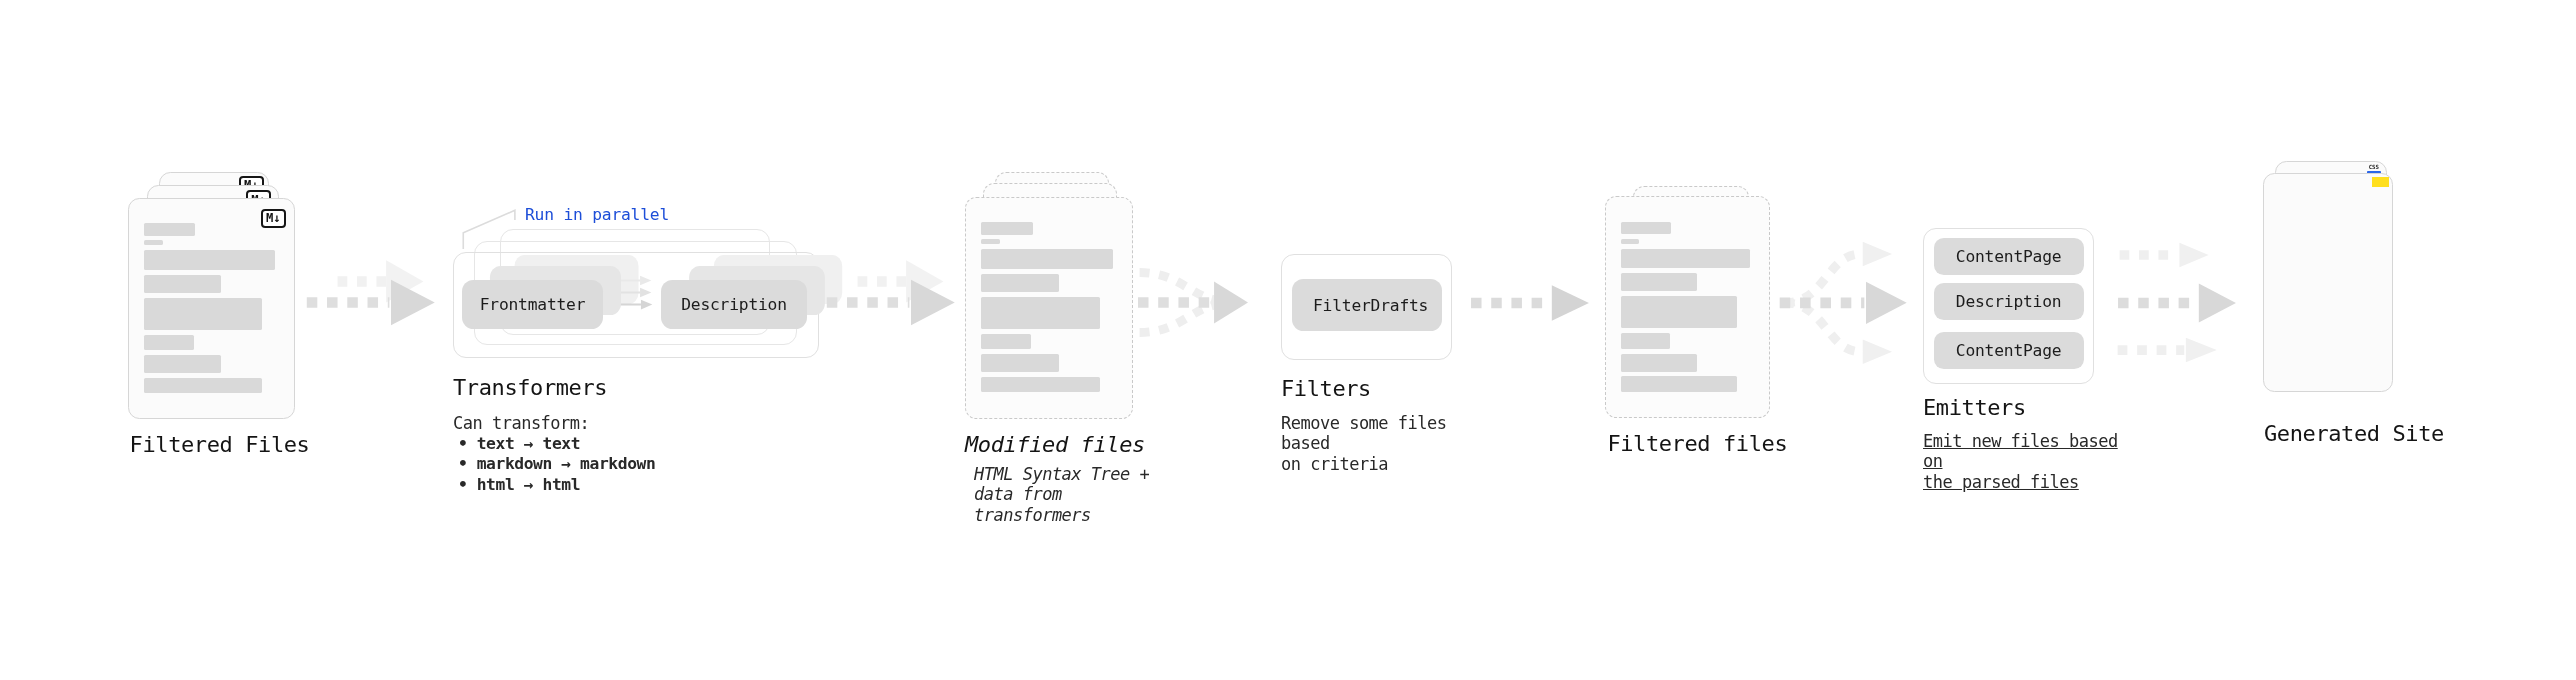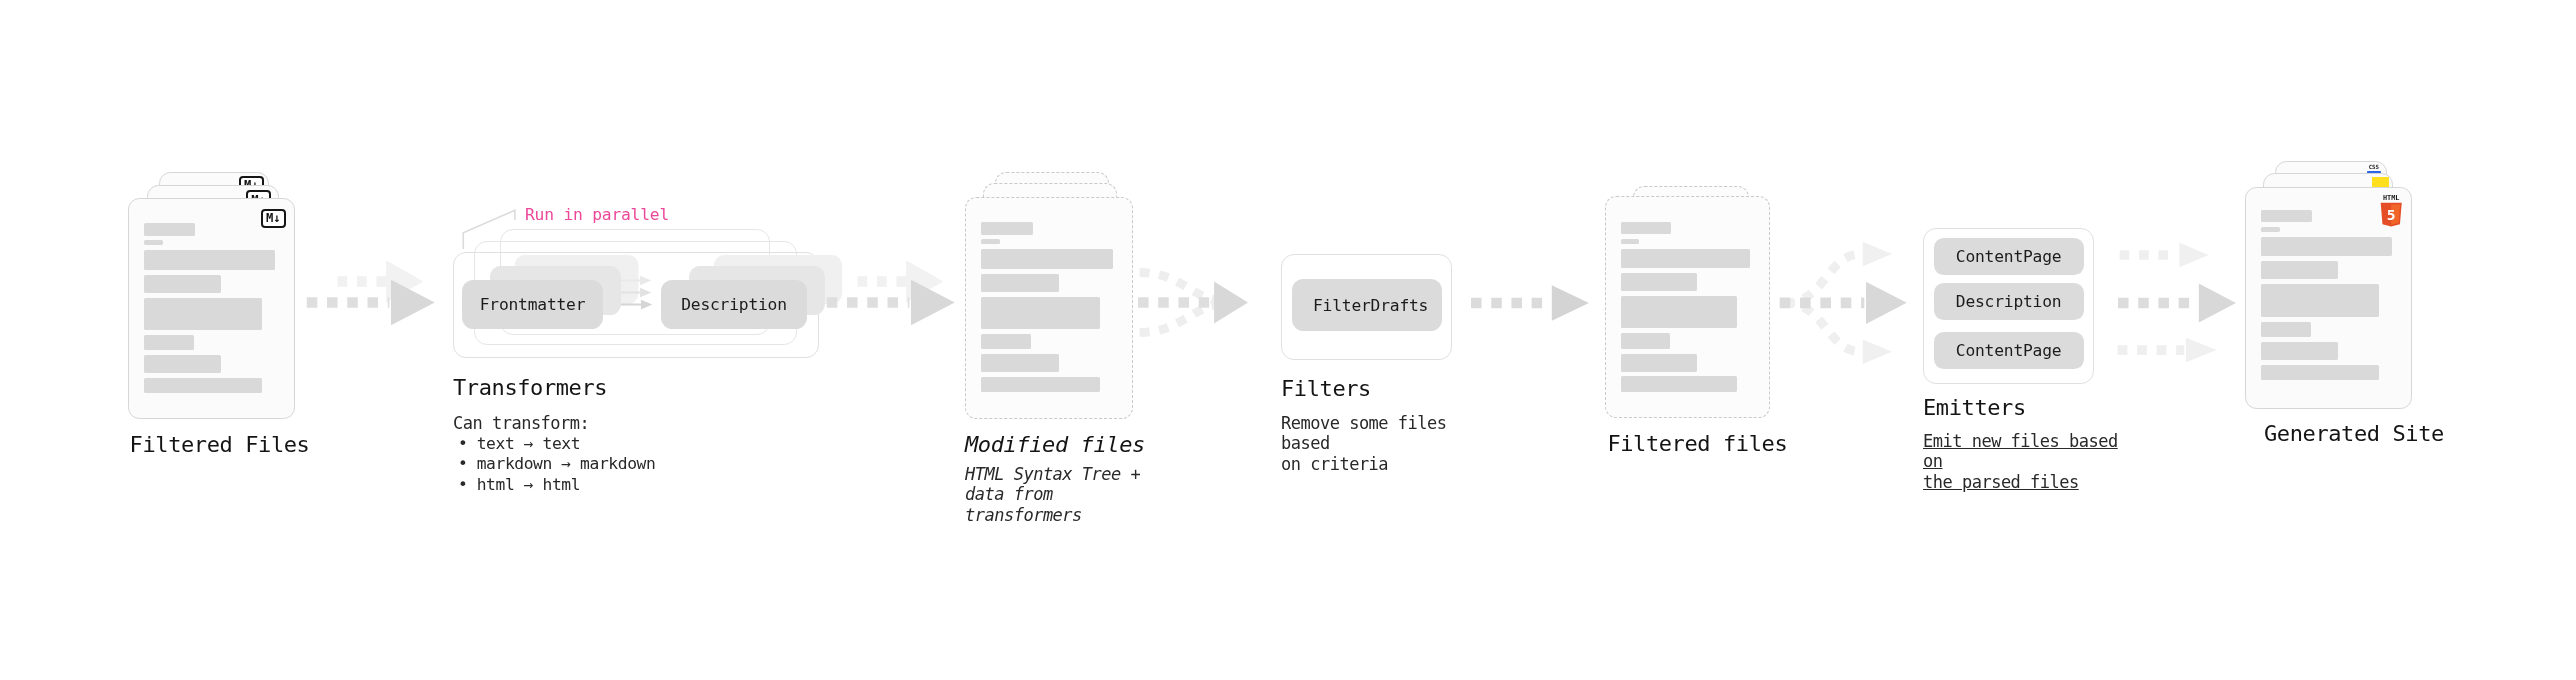--- a/index.html
+++ b/index.html
@@ -48,23 +48,23 @@
   .pill-stack::after{
     content:"";position:absolute;inset:0;border-radius:11.4px;background:#f0f0f0;
     transform:translate(44px,-25px) scaleX(.88);z-index:0;
   }
   .pill-stack .pill{position:absolute;inset:0;z-index:2;}
 
   
   .node-label{position:absolute;font-size:22px;font-weight:500;color:#141414;letter-spacing:-0.4px;white-space:nowrap;}
   .node-caption{position:absolute;font-size:17px;color:#292929;line-height:20.3px;letter-spacing:-0.5px;white-space:pre-line;}
   .caption-title{position:absolute;font-size:17px;color:#292929;letter-spacing:-0.5px;white-space:nowrap;}
-  .bullet-list{position:absolute;font-size:16.3px;color:#292929;line-height:20.3px;letter-spacing:-0.4px;}
+  .bullet-list{position:absolute;font-size:16.3px;color:#292929;line-height:20.3px;letter-spacing:-0.4px;font-weight:bold;}
   .bullet-list div{white-space:nowrap;}
-  .annotation{position:absolute;font-size:16.3px;color:#ec4899;letter-spacing:-0.2px;white-space:nowrap;}
+  .annotation{position:absolute;font-size:16.3px;color:#1d4ed8;letter-spacing:-0.2px;white-space:nowrap;}
 
   svg{display:block;}
   svg text{font-family:"DejaVu Sans Mono","Liberation Mono",monospace;}
 </style>
 </head>
 <body>
 
 <div class="stage">
 
   <div class="group" style="left:128px;top:161px;width:203px;height:341px;">
@@ -165,21 +165,21 @@
           <div class="bar" style="width: 14%; height: 4.9px;"></div>
           <div class="bar" style="width: 97%; height: 19.5px;"></div>
           <div class="bar" style="width: 57%; height: 18px;"></div>
           <div class="bar" style="width: 87%; height: 32.5px;"></div>
           <div class="bar" style="width: 37%; height: 15.4px;"></div>
           <div class="bar" style="width: 57%; height: 18px;"></div>
           <div class="bar" style="width: 87%; height: 15.4px;"></div>
         </div>
     </div>
     <div class="node-label" style="left:0;top:265px;">Modified files</div>
-    <div class="node-caption" style="left:0;top:297px;">HTML Syntax Tree +
+    <div class="node-caption" style="left:9px;top:297px;">HTML Syntax Tree +
 data from transformers</div>
   </div>
 
   <div class="abs" style="left:1136px;top:258px;">
     <svg width="114" height="89" viewBox="0 0 140 110">
       <path d="M4,18 C52,18 66,46 98,52" stroke="#eeeeee" stroke-width="11" fill="none" stroke-dasharray="12 12"></path>
       <path d="M4,92 C52,92 66,64 98,58" stroke="#eeeeee" stroke-width="11" fill="none" stroke-dasharray="12 12"></path>
       <line x1="2" y1="55" x2="94" y2="55" stroke="#dedede" stroke-width="13" stroke-dasharray="13 12"></line>
       <polygon points="96,29 138,55 96,81" fill="#d8d8d8"></polygon>
     </svg>
@@ -260,37 +260,17 @@
   <div class="group" style="left:2245px;top:161px;width:228px;height:349px;">
     <div class="doc" style="left:30px;top:0;width:112px;height:218px;">
       <div class="css-badge">
         <span class="css-txt">CSS</span>
         <div class="css-bar"></div>
       </div>
     </div>
     <div class="doc" style="left:18px;top:12.2px;width:130px;height:219px;">
       <div class="js-badge"></div>
     </div>
-    <div class="doc" style="left:0;top:26px;width:167px;height:222px;">
-      <div class="abs" style="top:4.9px;right:8.1px;">
-        <svg width="24.4" height="34" viewBox="0 0 30 42">
-          <text x="15" y="9" text-anchor="middle" font-size="8.5" font-weight="700" fill="#1a1a1a">HTML</text>
-          <polygon points="2,12 28,12 25.8,38.5 15,41.5 4.2,38.5" fill="#e44d26"></polygon>
-          <polygon points="15,14.2 15,39.4 24.1,36.9 25.9,14.2" fill="#f16529"></polygon>
-          <text x="15" y="33" text-anchor="middle" font-size="18" font-weight="700" fill="#ffffff">5</text>
-        </svg>
-      </div>
-      <div class="bars tight">
-          <div class="bar" style="width: 38%; height: 12.2px;"></div>
-          <div class="bar" style="width: 14%; height: 4.9px;"></div>
-          <div class="bar" style="width: 97%; height: 19.5px;"></div>
-          <div class="bar" style="width: 57%; height: 18px;"></div>
-          <div class="bar" style="width: 87%; height: 32.5px;"></div>
-          <div class="bar" style="width: 37%; height: 15.4px;"></div>
-          <div class="bar" style="width: 57%; height: 18px;"></div>
-          <div class="bar" style="width: 87%; height: 15.4px;"></div>
-        </div>
-    </div>
     <div class="node-label" style="left:19px;top:260px;">Generated Site</div>
   </div>
 
 </div>
 
 
 </body></html>

